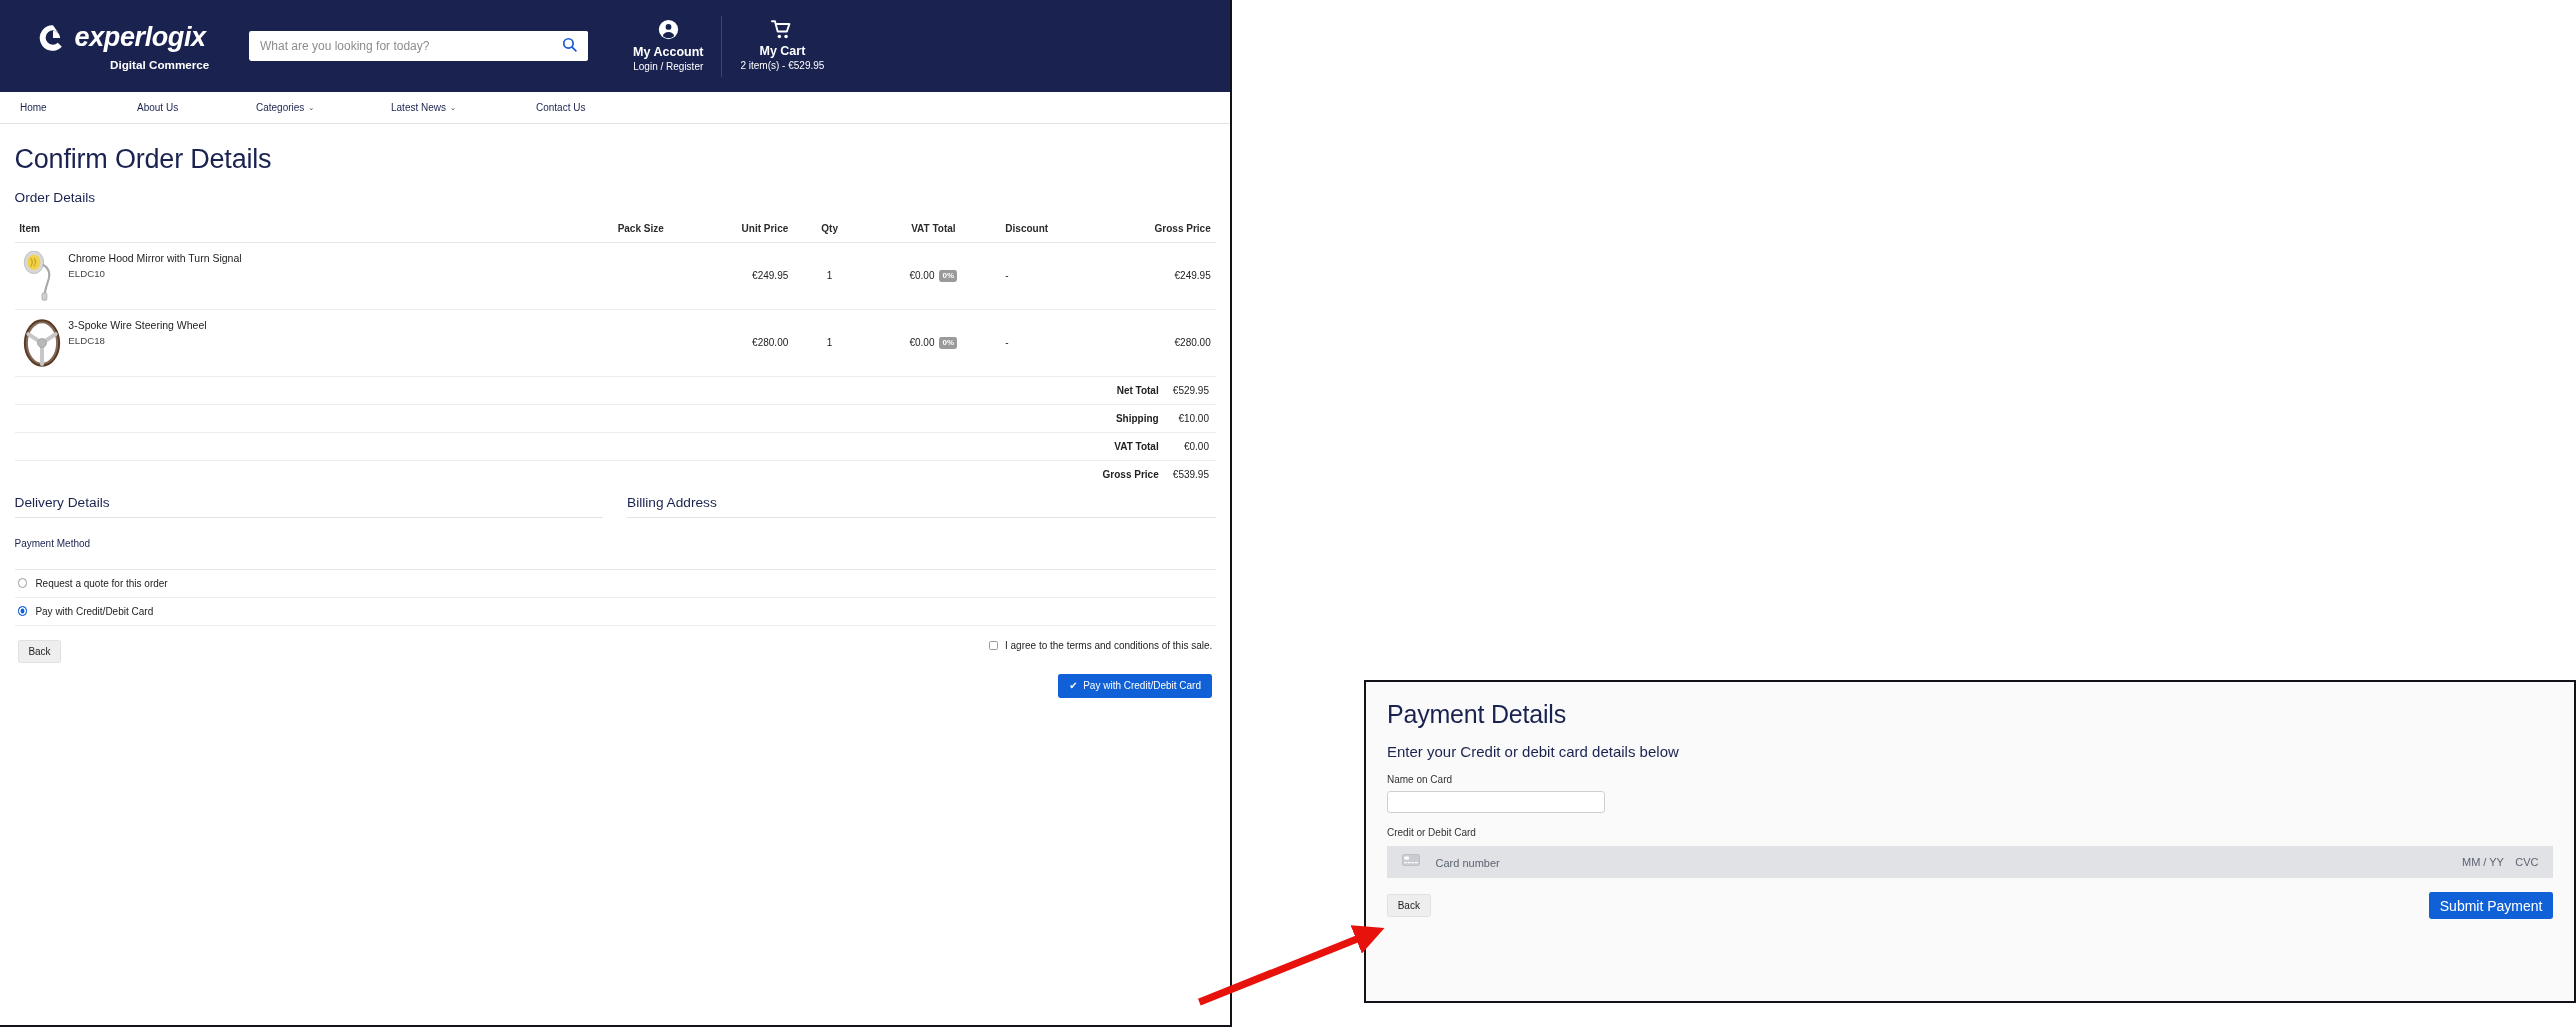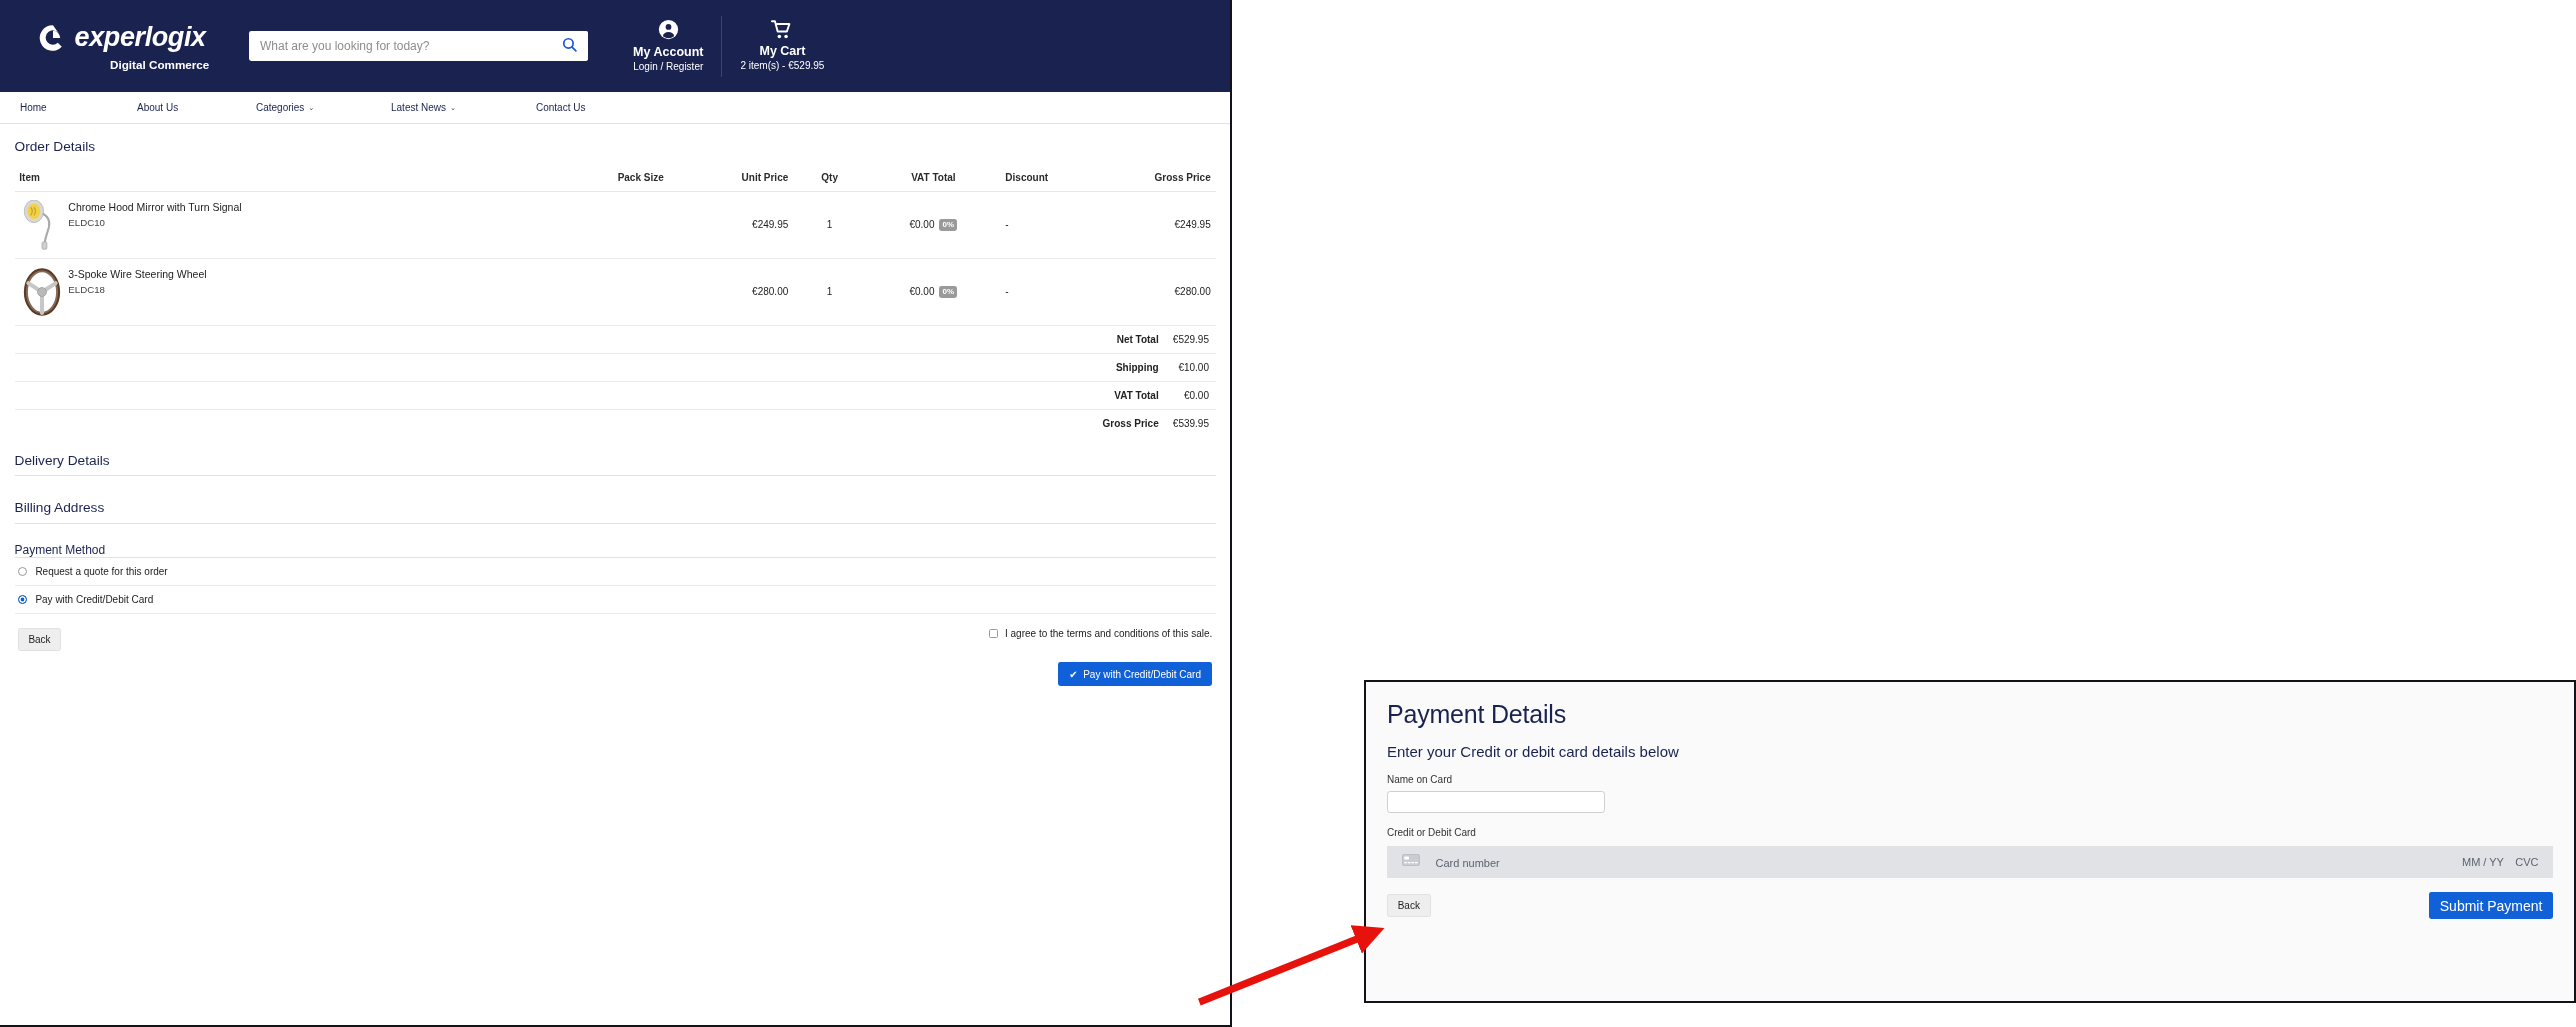--- a/index.html
+++ b/index.html
@@ -190,36 +190,35 @@
     padding: 8px 4.8px;
     border-bottom: 0.8px solid #ececec;
   }
   table.totals-table tr:last-child td { border-bottom: none; }
   .tot-label { text-align: right; font-weight: bold; color: #222; }
   .tot-value { text-align: right; color: #222; width: 52px; padding-right: 6.5px !important; }
 
   .two-col {
     display: flex;
     gap: 24px;
-    margin-top: 16px;
-    flex-direction: column;
+    margin-top: 7px;
   }
   .two-col > div { flex: 1; }
   .col-head {
     font-size: 13.7px;
     color: #1a2350;
     padding-bottom: 7.3px;
     border-bottom: 0.8px solid #e3e3e3;
   }
 
   .pm-head {
-    font-size: 12px;
+    font-size: 10px;
     color: #1a2350;
     margin-top: 19.4px;
-    padding-bottom: 0;
+    padding-bottom: 20px;
     border-bottom: 0.8px solid #e3e3e3;
   }
   .pm-row {
     display: flex; align-items: center;
     gap: 8px;
     padding: 8px 3.2px;
     border-bottom: 0.8px solid #ececec;
     font-size: 10px;
     color: #222;
     cursor: pointer;
@@ -418,20 +417,21 @@
       <span>Latest News</span>
       <span class="nav-caret">⌄</span>
     </div>
     <div class="nav-item">
       <span>Contact Us</span>
     </div>
   </div>
 
   <div class="page-body">
 
+    <h1 class="page-title">Confirm Order Details</h1>
     <div class="section-sub">Order Details</div>
 
     <table class="order-table">
       <thead>
         <tr>
           <th class="l" style="width:266px">Item</th>
           <th class="r" style="width:65px">Pack Size</th>
           <th class="r" style="width:63px">Unit Price</th>
           <th class="c" style="width:37px">Qty</th>
           <th class="c" style="width:68px">VAT Total</th>

